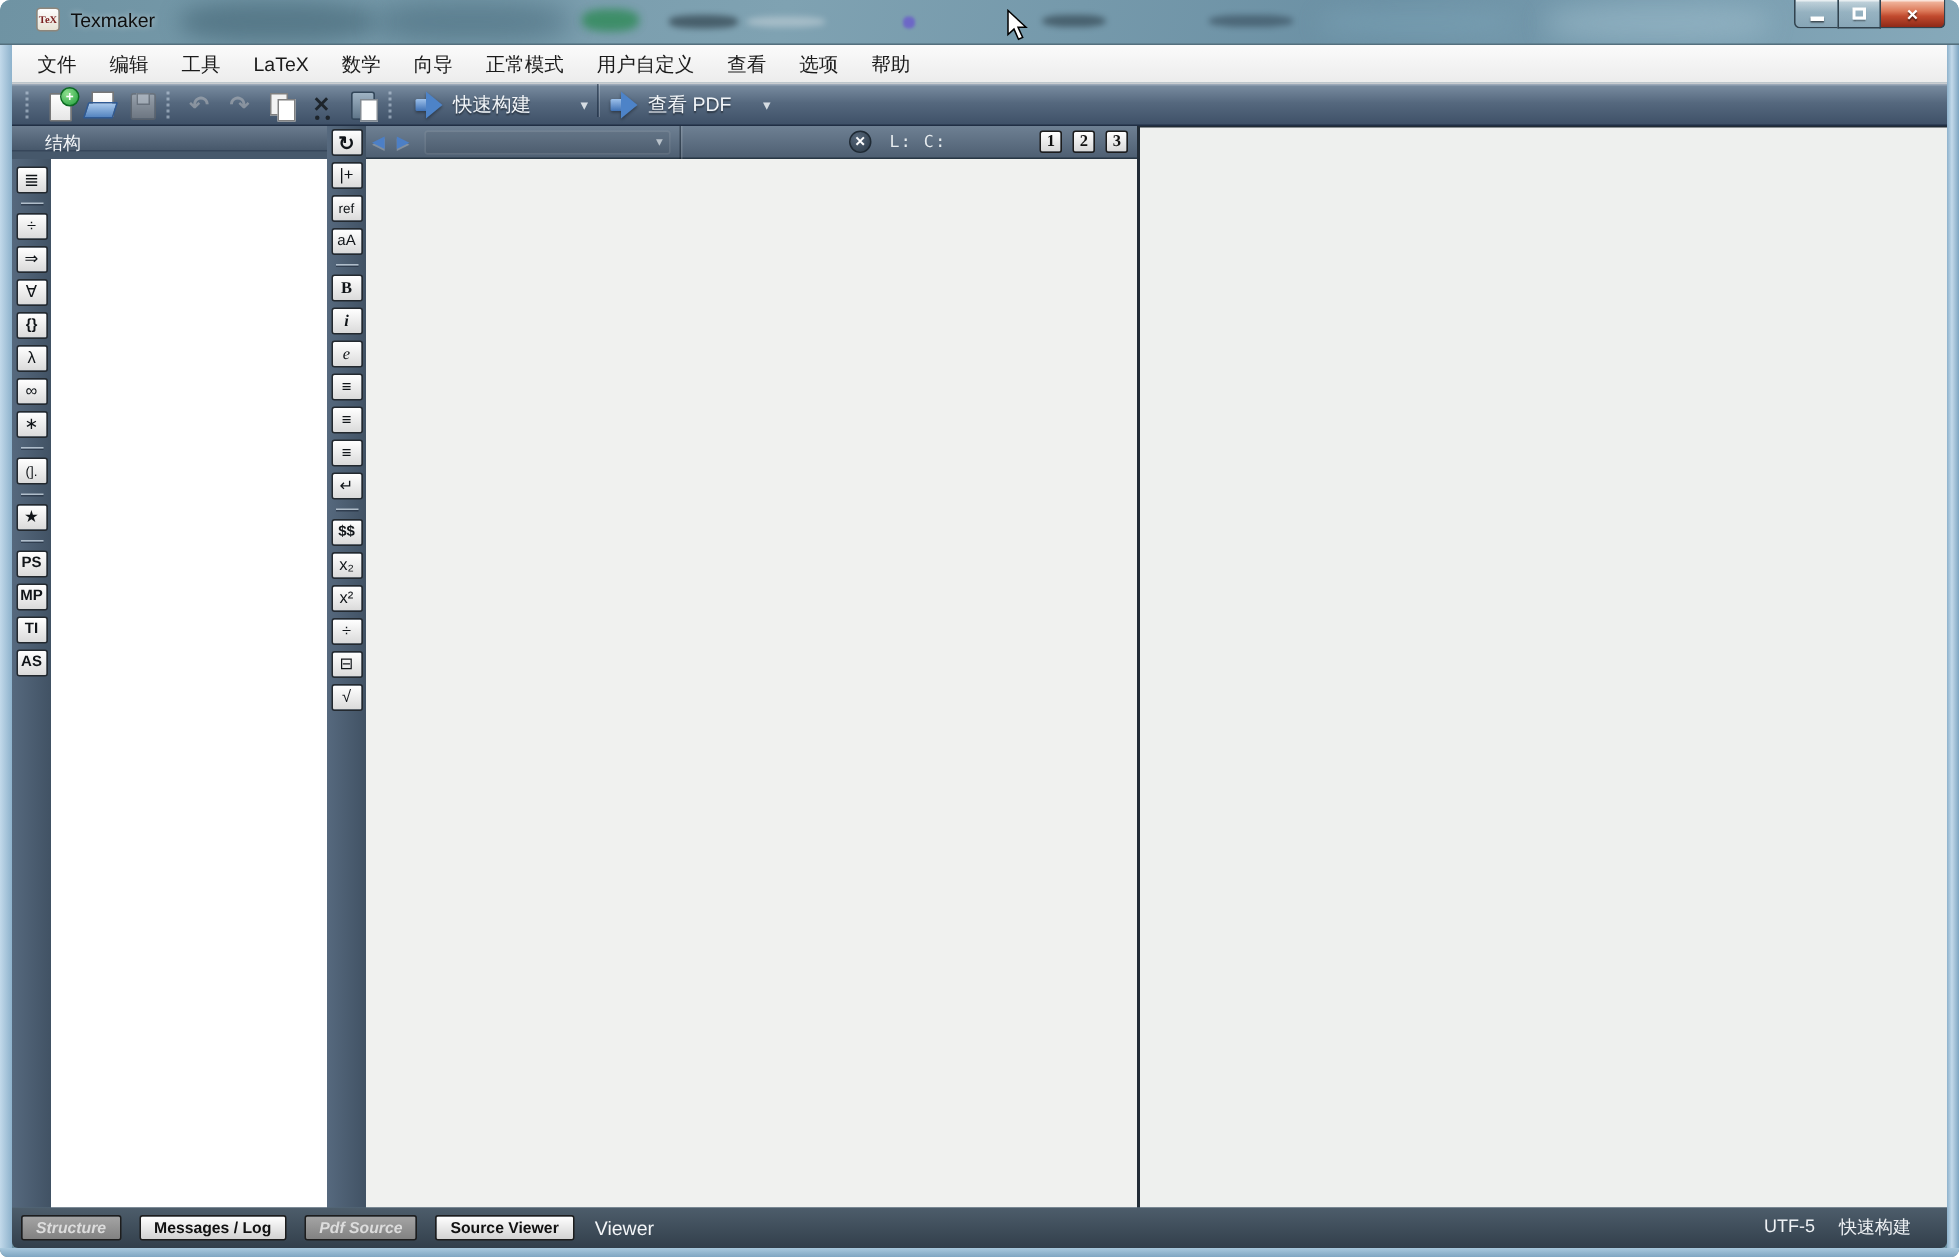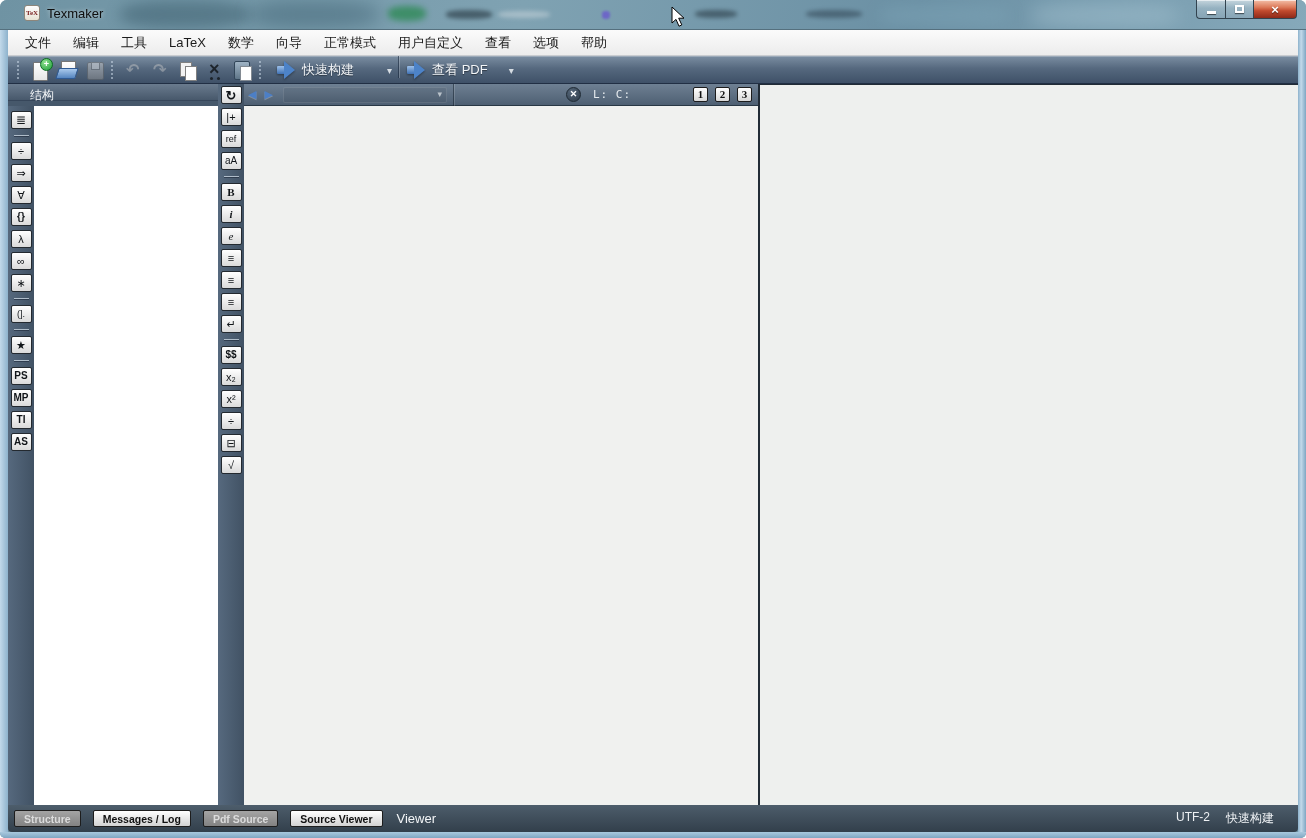--- a/index.html
+++ b/index.html
@@ -115,21 +115,21 @@
     font:bold 11px/13px "Liberation Serif",serif;color:#111;text-align:center;padding:0;cursor:default;}
   #editor-content{position:absolute;left:0;top:22px;right:0;bottom:0;background:#f0f1ef;}
   #splitter{position:absolute;left:750px;top:0;width:2px;bottom:0;background:#222c36;cursor:col-resize;}
   #pdf-pane{position:absolute;left:752px;right:0;top:0;bottom:0;background:#eef0ee;border-top:1px solid #222c36;}
 
   
   #statusbar{position:absolute;left:8px;top:805px;width:1290px;height:27px;display:flex;align-items:center;
     background:linear-gradient(#4d5d6b,#323f4b);border-radius:0 0 4px 4px;padding-left:6px;}
   .sb-btn{height:17px;padding:0 9px;margin-right:12px;font:bold 10.5px "Liberation Sans",sans-serif;
     border:1px solid #1d1d1d;border-radius:2px;background:linear-gradient(#ffffff,#d2d2d2);color:#111;cursor:default;}
-  .sb-btn.pressed{background:linear-gradient(#a4a4a4,#828282);color:#dcdcdc;}
+  .sb-btn.pressed{background:linear-gradient(#a4a4a4,#828282);color:#dcdcdc;font-style:italic;}
   #ready-label{margin-left:2px;font-size:13px;color:#f4f6f8;}
   #status-right{margin-left:auto;margin-right:24px;display:flex;gap:16px;font-size:12px;color:#eef1f4;}
 
   
   .frame{position:absolute;background:linear-gradient(90deg,#c2d9ea,#8db2cc);}
   #frame-left{left:0;top:30px;width:8px;height:802px;}
   #frame-right{right:0;top:30px;width:8px;height:802px;background:linear-gradient(90deg,#8db2cc,#c2d9ea 40%,#7fa6c2);}
   #frame-bottom{left:0;top:832px;width:1306px;height:6px;background:linear-gradient(#a9c9de,#7fa6c2);border-radius:0 0 5px 5px;}
 
   #mouse-cursor{position:absolute;left:670px;top:6px;width:16px;height:22px;pointer-events:none;z-index:50;}
@@ -284,21 +284,21 @@
 
   <div id="statusbar" data-name="statusbar">
     <span id="sb-buttons" style="display:flex;" data-name="statusbar-buttons">
         <button class="sb-btn pressed" data-name="structure-toggle-button">Structure</button>
         <button class="sb-btn" data-name="messages-log-toggle-button">Messages / Log</button>
         <button class="sb-btn pressed" data-name="pdf-viewer-toggle-button">Pdf Source</button>
         <button class="sb-btn" data-name="source-viewer-toggle-button">Source Viewer</button>
       </span>
     <span id="ready-label" data-name="status-message">Viewer</span>
     <span id="status-right" data-name="status-right">
-      <span data-name="encoding-indicator">UTF-2</span>
+      <span data-name="encoding-indicator">UTF-5</span>
       <span data-name="mode-indicator">快速构建</span>
     </span>
   </div>
 
   <div class="frame" id="frame-left" data-name="window-border-left"></div>
   <div class="frame" id="frame-right" data-name="window-border-right"></div>
   <div class="frame" id="frame-bottom" data-name="window-border-bottom"></div>
 
   <svg id="mouse-cursor" data-name="mouse-cursor" viewBox="0 0 16 22">
     <path d="M2,1 L2,17 L6,13.4 L9,20.2 L11.8,18.9 L8.7,12.2 L14,12.2 Z" fill="#ffffff" stroke="#000000" stroke-width="1"></path>

